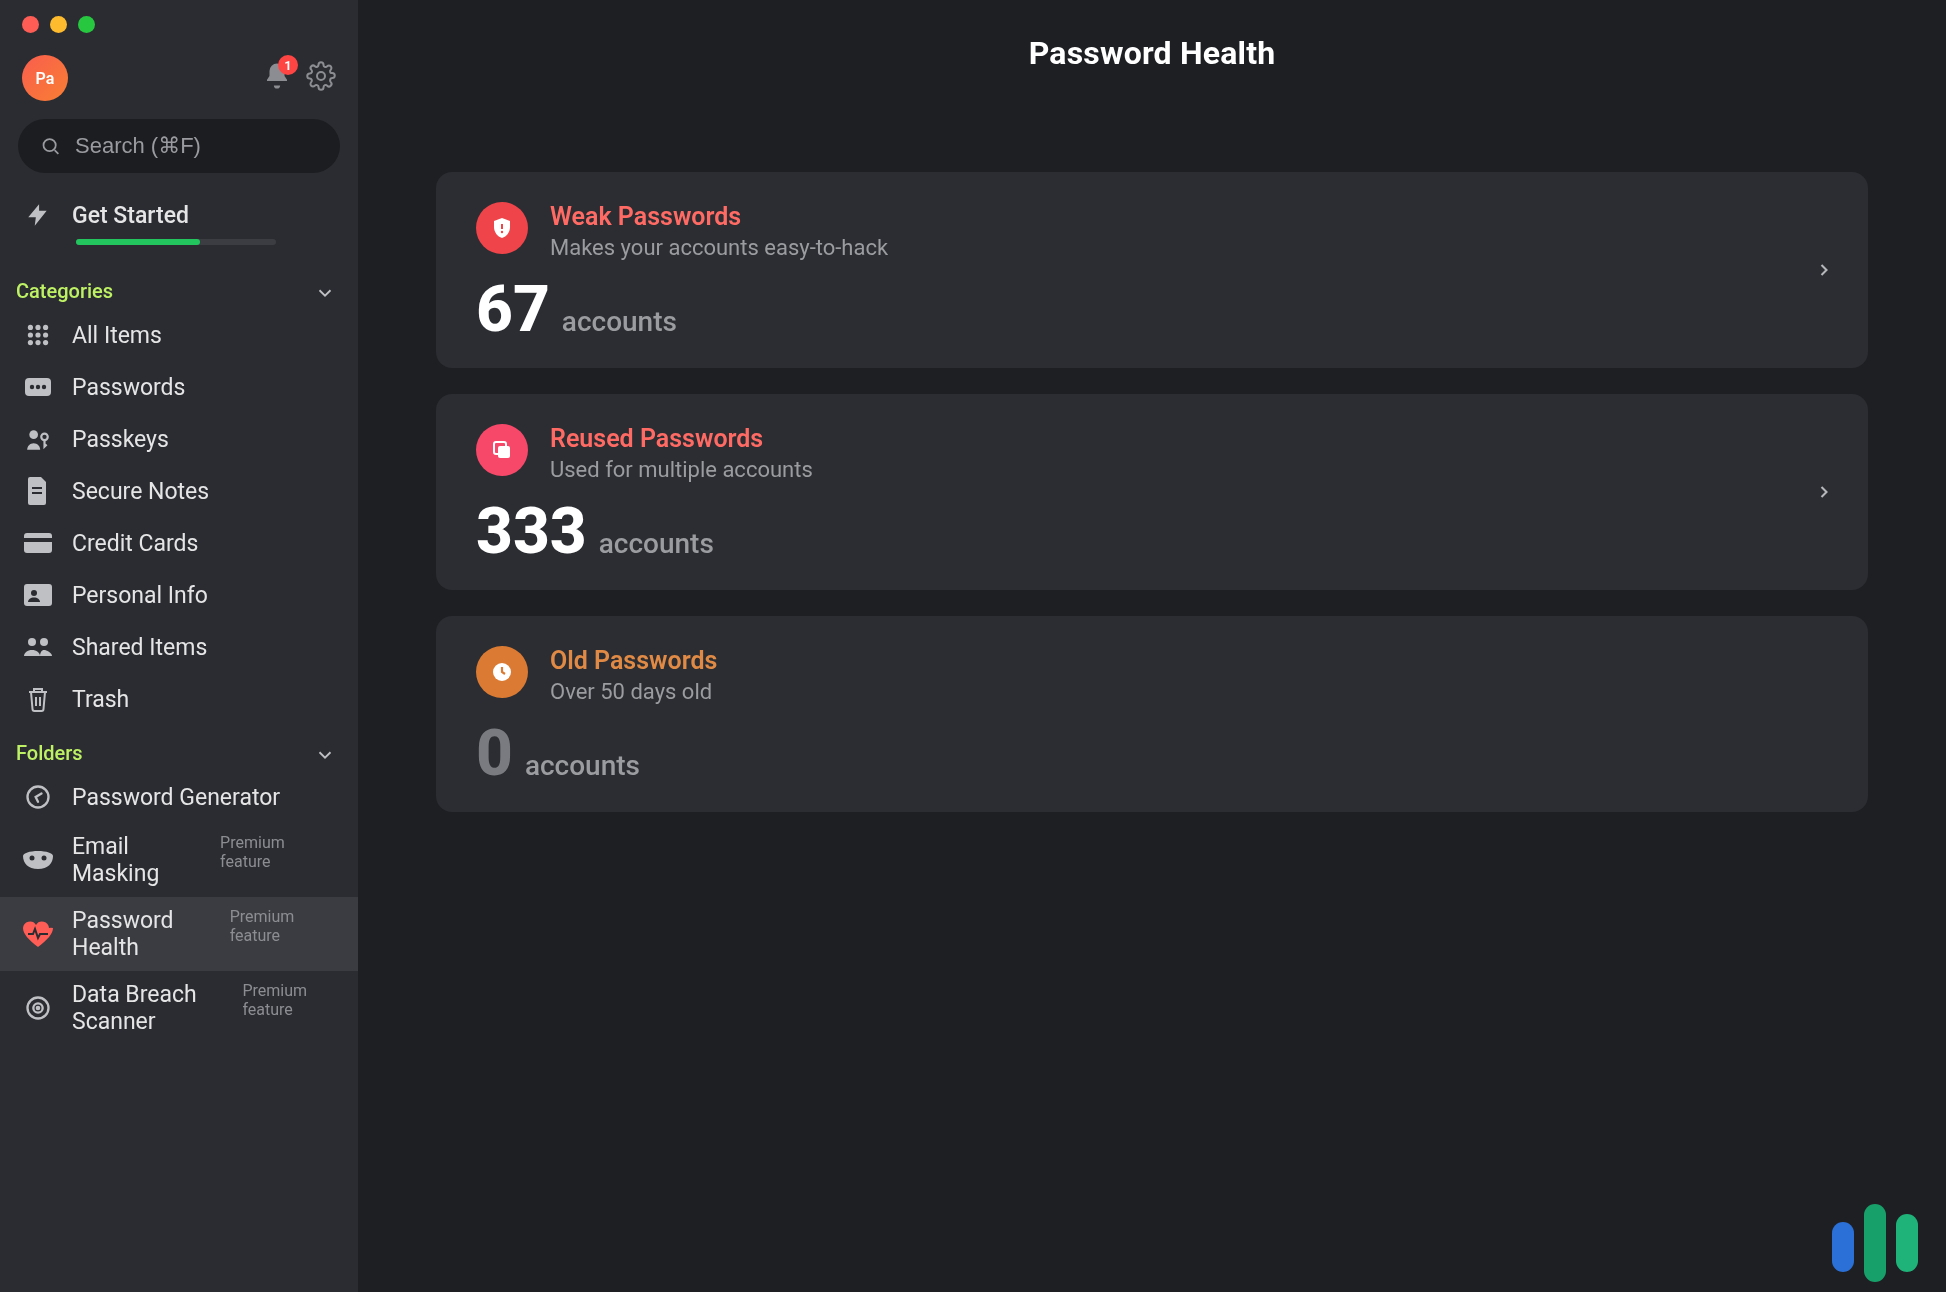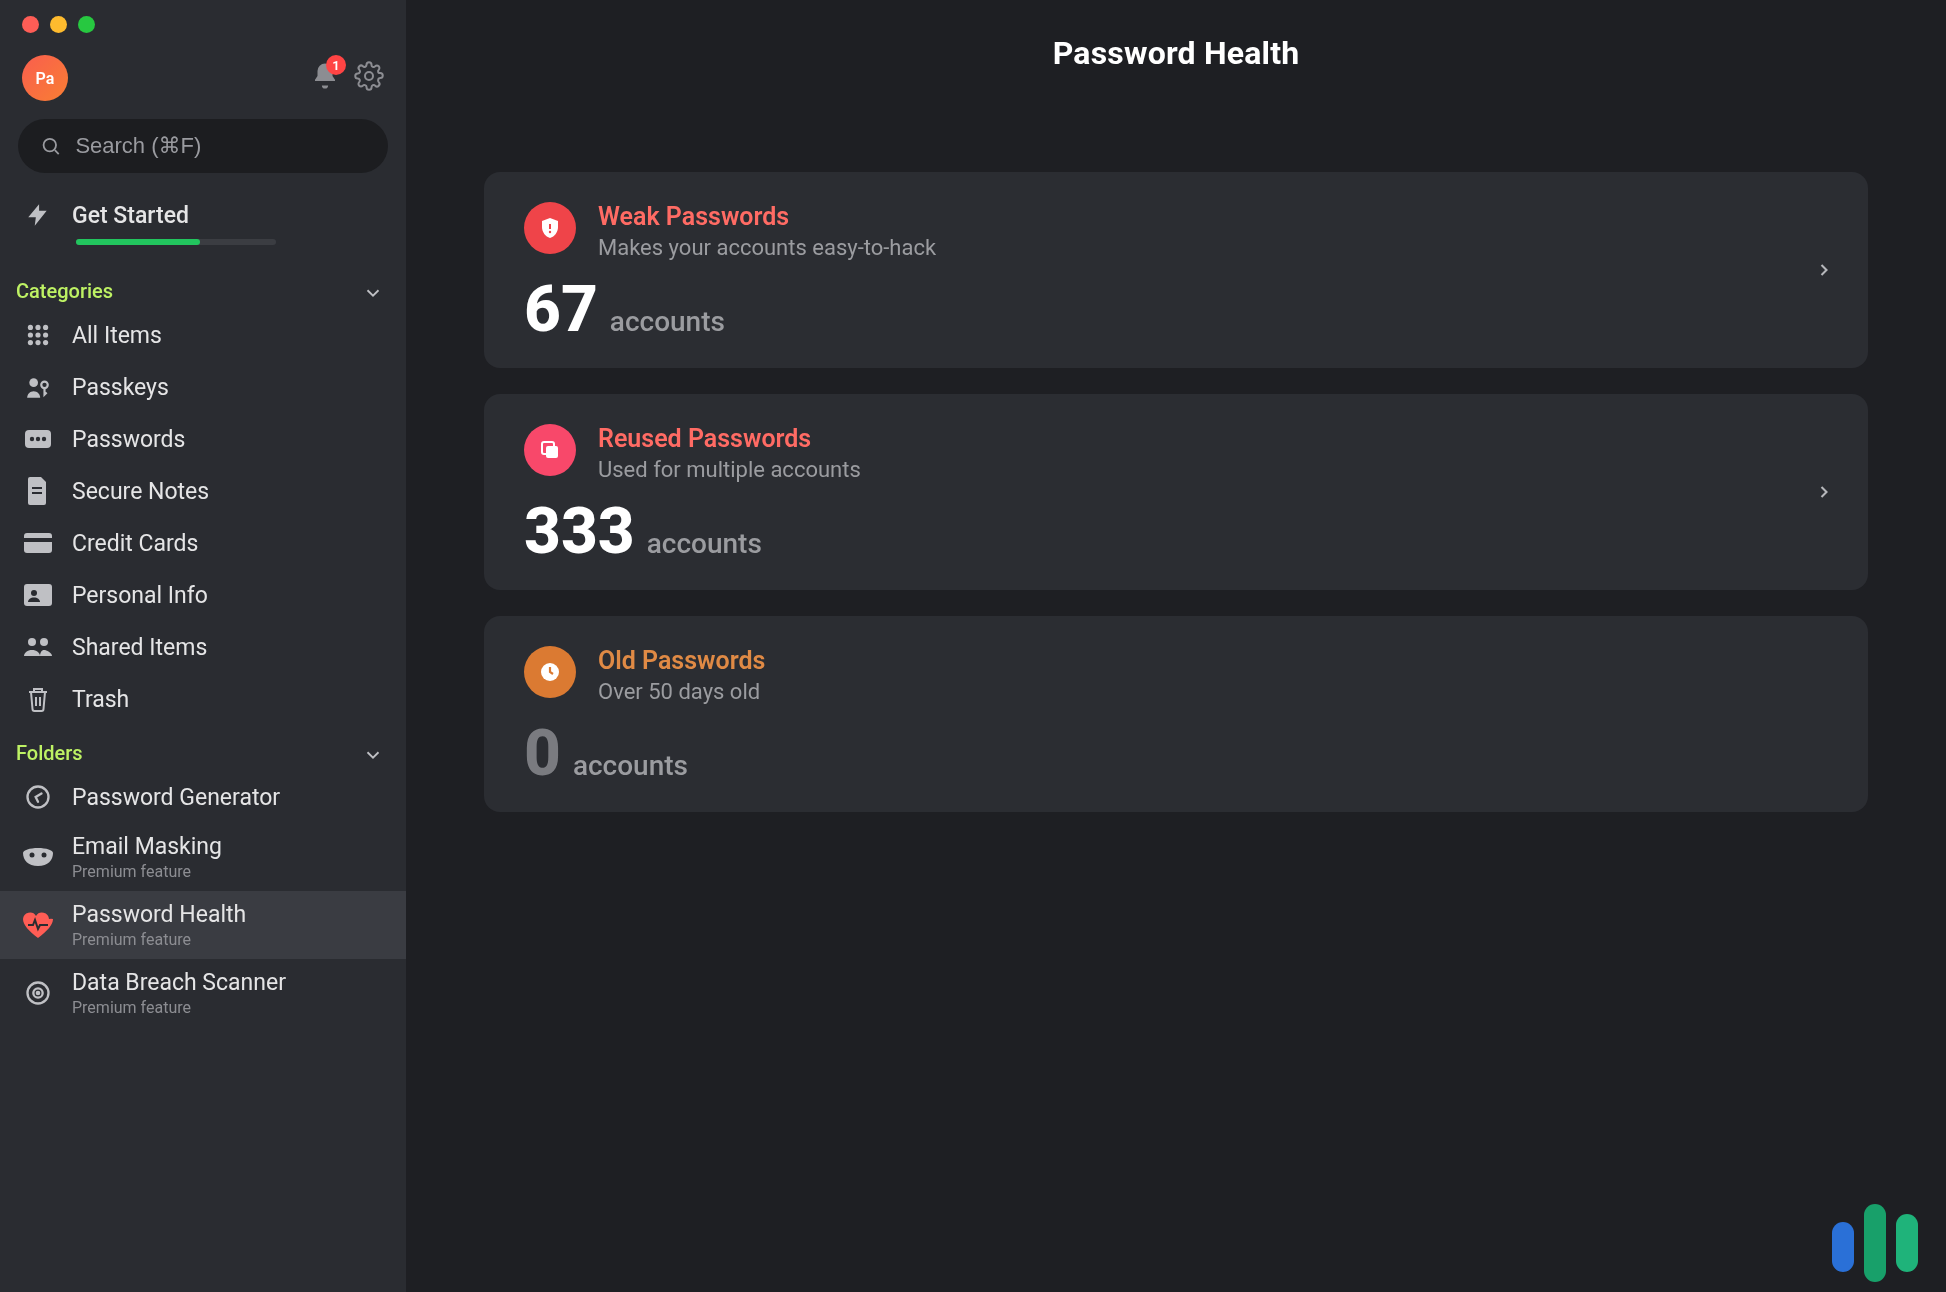--- a/index.html
+++ b/index.html
@@ -10,21 +10,21 @@
     color: #e5e5e6;
     width: 1946px;
     height: 1292px;
     display: flex;
     overflow: hidden;
     position: relative;
   }
 
   
   .sidebar {
-    width: 406px;
+    width: 358px;
     background: #2a2c31;
     display: flex;
     flex-direction: column;
     overflow: hidden;
   }
 
   .window-controls {
     display: flex;
     gap: 11px;
     padding: 16px 20px 4px 22px;
@@ -99,21 +99,21 @@
   }
 
   .section-header {
     display:flex; align-items:flex-end; justify-content:space-between;
     padding: 16px 22px 6px 16px;
     color:#bef264; font-size:20px; font-weight:500;
     cursor:pointer;
   }
   .section-header .chev { color:#bfc0c4; transform:translateY(1px); }
 
-  .sidebar-item.two-line .text { display:flex; flex-direction:column; gap:2px; }
+  .sidebar-item.two-line .text { display:flex; flex-direction:row; gap:2px; }
   .sidebar-item.two-line .sub { font-size:16px; color:#8c8d92; }
 
   .sidebar-item.selected {
     background:#3a3c42;
   }
 
   
   .main {
     flex:1;
     background:#1e1f23;
@@ -246,39 +246,39 @@
           <circle cx="19" cy="12" r="2.4"></circle>
           <circle cx="5" cy="19" r="2.4"></circle>
           <circle cx="12" cy="19" r="2.4"></circle>
           <circle cx="19" cy="19" r="2.4"></circle>
         </svg>
     </span>
     <span>All Items</span>
   </div>
   <div class="sidebar-item">
     <span class="sidebar-icon">
+      <svg width="26" height="20" viewBox="0 0 26 18" fill="currentColor">
+          <rect x="0" y="0" width="26" height="18" rx="4"></rect>
+          <circle cx="7" cy="9" r="2.2" fill="#2a2c31"></circle>
+          <circle cx="13" cy="9" r="2.2" fill="#2a2c31"></circle>
+          <circle cx="19" cy="9" r="2.2" fill="#2a2c31"></circle>
+        </svg>
+    </span>
+    <span>Passwords</span>
+  </div>
+  <div class="sidebar-item">
+    <span class="sidebar-icon">
       <svg width="26" height="26" viewBox="0 0 24 24" fill="currentColor">
           <circle cx="8" cy="8" r="4"></circle>
           <path d="M2 22c0-3.3 2.7-6 6-6s6 2.7 6 6"></path>
           <circle cx="18" cy="10" r="3" fill="none" stroke="currentColor" stroke-width="2"></circle>
           <path d="M18 13v6l2-2" fill="none" stroke="currentColor" stroke-width="2"></path>
         </svg>
     </span>
     <span>Passkeys</span>
-  </div>
-  <div class="sidebar-item">
-    <span class="sidebar-icon">
-      <svg width="26" height="20" viewBox="0 0 26 18" fill="currentColor">
-          <rect x="0" y="0" width="26" height="18" rx="4"></rect>
-          <circle cx="7" cy="9" r="2.2" fill="#2a2c31"></circle>
-          <circle cx="13" cy="9" r="2.2" fill="#2a2c31"></circle>
-          <circle cx="19" cy="9" r="2.2" fill="#2a2c31"></circle>
-        </svg>
-    </span>
-    <span>Passwords</span>
   </div>
   <div class="sidebar-item">
     <span class="sidebar-icon">
       <svg width="24" height="28" viewBox="0 0 24 28" fill="currentColor">
           <path d="M4 0h11l5 5v21a2 2 0 0 1-2 2H4a2 2 0 0 1-2-2V2a2 2 0 0 1 2-2z"></path>
           <rect x="6" y="10" width="10" height="2" fill="#2a2c31"></rect>
           <rect x="6" y="15" width="10" height="2" fill="#2a2c31"></rect>
         </svg>
     </span>
     <span>Secure Notes</span>

